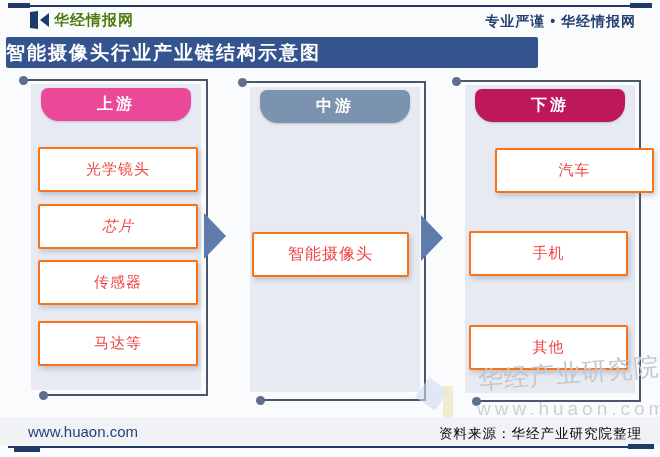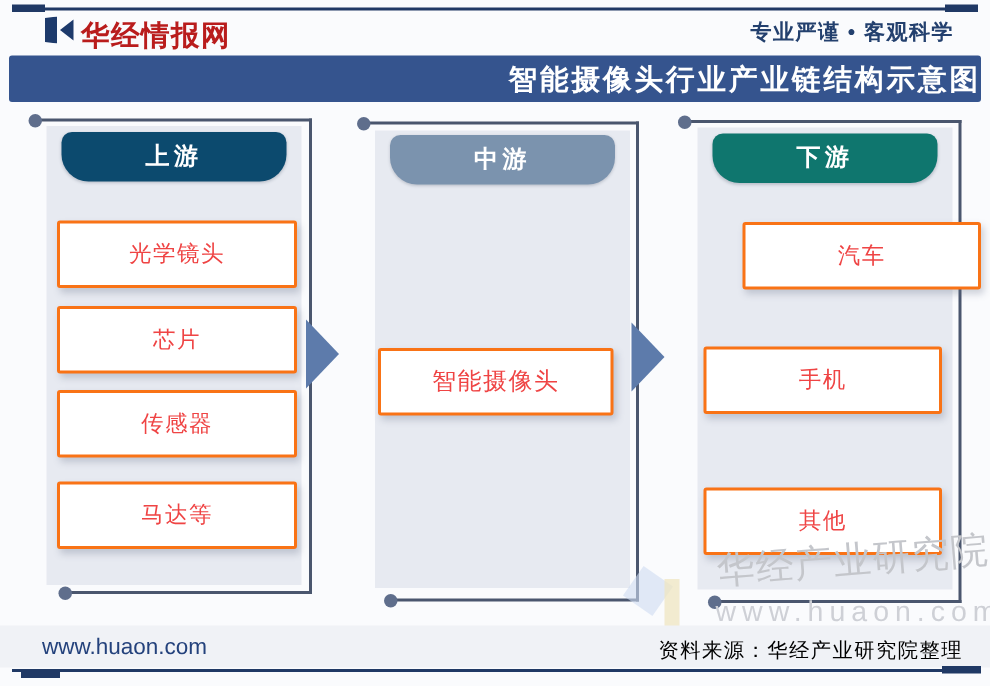--- a/index.html
+++ b/index.html
@@ -5,27 +5,27 @@
   html,body{margin:0;padding:0;}
   body{
     width:660px;height:457px;position:relative;overflow:hidden;
     background:#fafbfd;
     font-family:"Liberation Sans","DejaVu Sans",sans-serif;
   }
   
   .hline{position:absolute;background:#203965;}
   .tick{position:absolute;background:#203965;}
   
-  .site-name{position:absolute;left:54px;top:11px;font-size:19px;font-weight:700;color:#b91c1c;letter-spacing:1px;}
+  .site-name{position:absolute;left:54px;top:11px;font-size:15px;font-weight:700;color:#4d7c0f;letter-spacing:1px;}
   .slogan{position:absolute;right:24px;top:13px;font-size:14px;font-weight:700;color:#23406e;letter-spacing:1px;}
   
   .title-bar{
-    position:absolute;left:6px;top:37px;width:648px;height:31px;
+    position:absolute;left:6px;top:37px;width:532px;height:31px;
     background:#35548e;border-radius:2px;
-    display:flex;align-items:center;justify-content:flex-end;
+    display:flex;align-items:center;justify-content:flex-start;
   }
   .title-bar span{color:#ffffff;font-size:19px;font-weight:700;letter-spacing:2px;}
   
   .fline{position:absolute;background:#4a566e;}
   .dot{position:absolute;width:9px;height:9px;border-radius:50%;background:#5f6e8c;}
   .panel{position:absolute;background:#e7eaf1;}
   .col-header{
     position:absolute;height:33px;border-radius:7px 7px 18px 18px;
     display:flex;align-items:center;justify-content:center;
     color:#ffffff;font-size:16px;font-weight:700;letter-spacing:3px;
@@ -59,37 +59,37 @@
 
 <div class="hline" style="left:8px;top:5px;width:644px;height:2px;"></div>
 <div class="tick" style="left:8px;top:3px;width:22px;height:5px;"></div>
 <div class="tick" style="left:630px;top:3px;width:22px;height:5px;"></div>
 
 <svg class="logo" viewBox="0 0 20 18">
   <polygon points="0,1 8,0 8,18 0,17" fill="#1d3a6b"></polygon>
   <polygon points="10,9 19,2 19,16" fill="#1d3a6b"></polygon>
 </svg>
 <div class="site-name">华经情报网</div>
-<div class="slogan">专业严谨 • 客观科学</div>
+<div class="slogan">专业严谨 • 华经情报网</div>
 
 <div class="title-bar" style="background: rgb(53, 84, 142);">
   <span>智能摄像头行业产业链结构示意图</span>
 </div>
 
 <div class="fline" style="left:23px;top:79px;width:185px;height:2px;"></div>
 <div class="fline" style="left:206px;top:79px;width:2px;height:317px;"></div>
 <div class="fline" style="left:43px;top:394px;width:165px;height:2px;"></div>
 <div class="dot" style="left:19px;top:76px;"></div>
 <div class="dot" style="left:39px;top:391px;"></div>
 <div class="panel" style="left:31px;top:84px;width:170px;height:306px;"></div>
-<div class="col-header" style="left: 41px; top: 88px; width: 150px; background: #0c4a6e;">
+<div class="col-header" style="left: 41px; top: 88px; width: 150px; background: #ec4899;">
   <span>上游</span>
 </div>
 <div class="card" style="left:38px;top:147px;width:156px;">光学镜头</div>
-<div class="card" style="left:38px;top:204px;width:156px;">芯片</div>
+<div class="card" style="left:38px;top:204px;width:156px;font-style:italic;">芯片</div>
 <div class="card" style="left:38px;top:260px;width:156px;">传感器</div>
 <div class="card" style="left:38px;top:321px;width:156px;text-align:right;">马达等</div>
 
 <div class="arrow" style="left:204px;top:213px;"></div>
 
 <div class="fline" style="left:242px;top:81px;width:184px;height:2px;"></div>
 <div class="fline" style="left:424px;top:81px;width:2px;height:320px;"></div>
 <div class="fline" style="left:260px;top:399px;width:166px;height:2px;"></div>
 <div class="dot" style="left:238px;top:78px;"></div>
 <div class="dot" style="left:256px;top:396px;"></div>
@@ -100,21 +100,21 @@
 <div class="card" style="left:252px;top:232px;width:153px;font-size:16px;">智能摄像头</div>
 
 <div class="arrow" style="left:421px;top:215px;"></div>
 
 <div class="fline" style="left:456px;top:80px;width:185px;height:2px;"></div>
 <div class="fline" style="left:639px;top:80px;width:2px;height:322px;"></div>
 <div class="fline" style="left:476px;top:400px;width:165px;height:2px;"></div>
 <div class="dot" style="left:452px;top:77px;"></div>
 <div class="dot" style="left:472px;top:397px;"></div>
 <div class="panel" style="left:465px;top:85px;width:170px;height:308px;"></div>
-<div class="col-header" style="left: 475px; top: 89px; width: 150px; background: #0f766e;">
+<div class="col-header" style="left: 475px; top: 89px; width: 150px; background: #be185d;">
   <span>下游</span>
 </div>
 <div class="card" style="left:495px;top:148px;width:155px;">汽车</div>
 <div class="card" style="left:469px;top:231px;width:155px;">手机</div>
 <div class="card" style="left:469px;top:325px;width:155px;">其他</div>
 
 <div class="wm-diamond"></div>
 <div class="wm-bar"></div>
 
 <div class="wm1">华经产业研究院</div>

